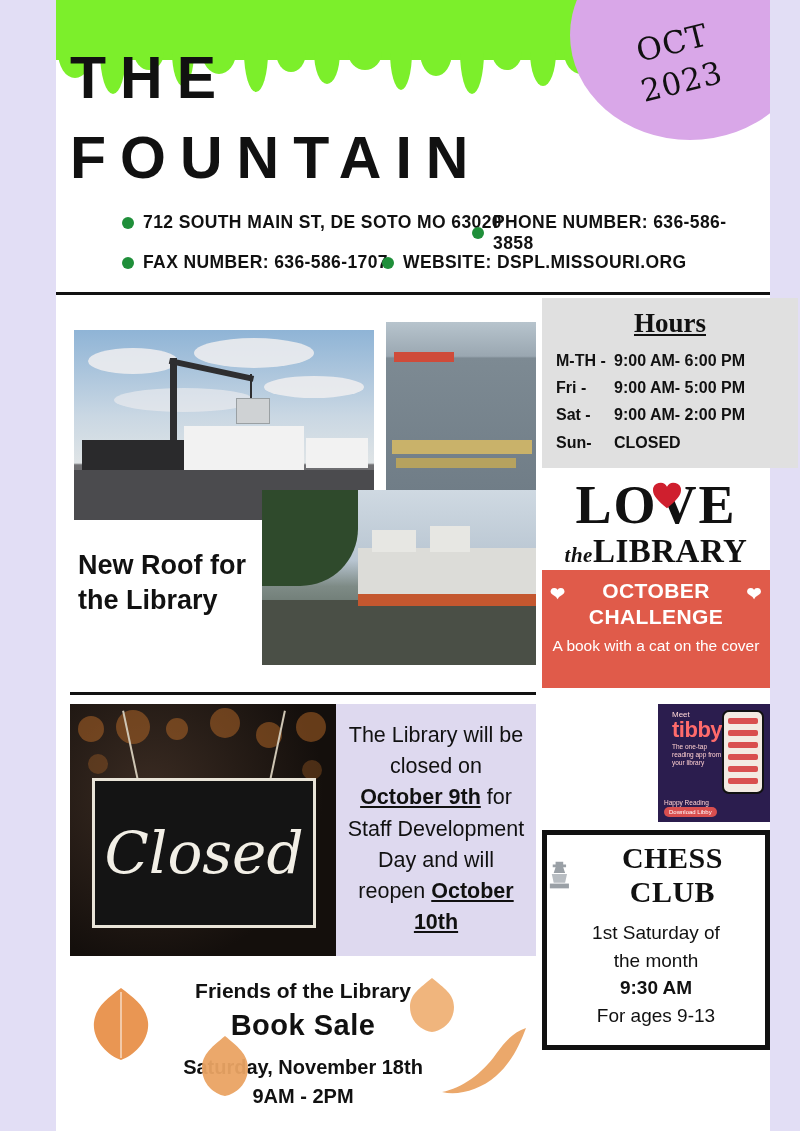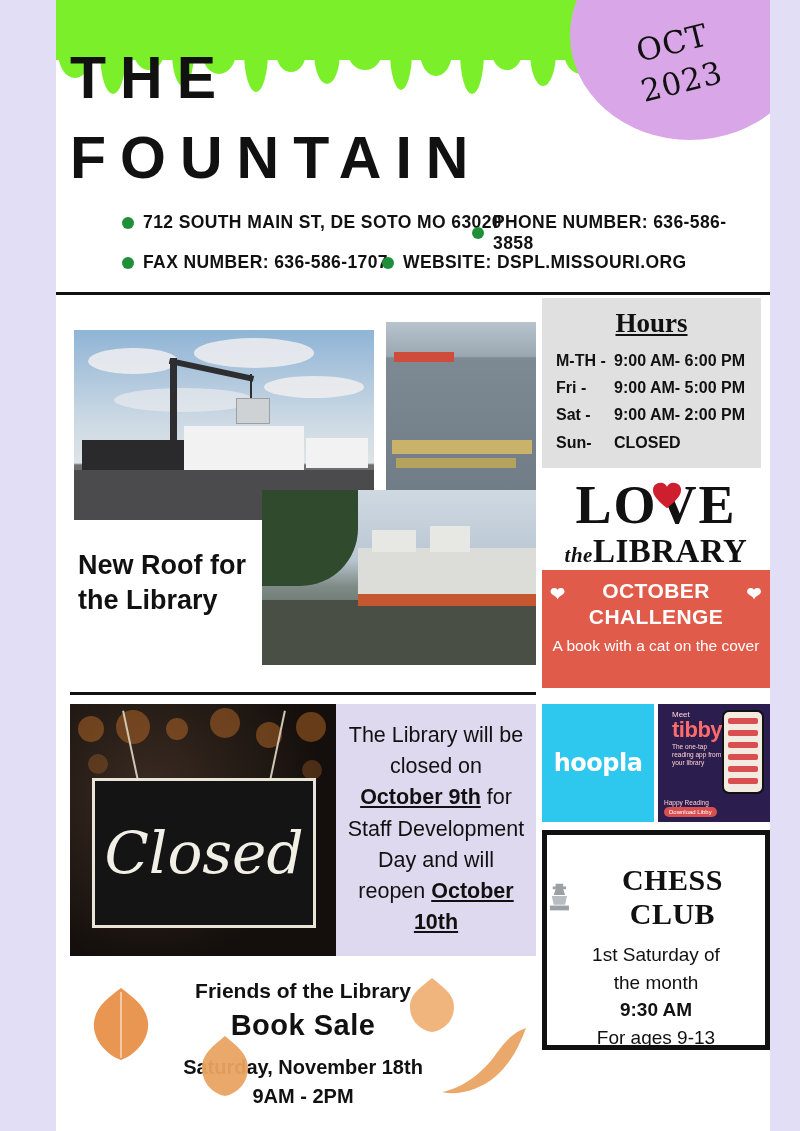--- a/index.html
+++ b/index.html
@@ -113,21 +113,21 @@
 
   .sky3 { position:absolute; inset:0; background: linear-gradient(#cfd9e2 0%, #b9c6d2 40%, #7e8b86 55%, #3e4a3f 100%); }
 
   .caption {
     position: absolute; left: 22px; top: 248px; width: 175px;
     font-size: 27px; font-weight: bold; color: #111; line-height: 1.28;
   }
 
   
   .hours {
-    position: absolute; left: 486px; top: -2px; width: 219px; height: 170px;
+    position: absolute; left: 486px; top: -2px; width: 256px; height: 170px;
     background: #e0e0e0; padding: 10px 14px 0 14px;
   }
   .hours-title {
     text-align: center; font-size: 27px; font-weight: bold; color: #111;
     text-decoration: underline; margin-bottom: 8px;
     font-family: "Liberation Serif", serif;
   }
   .hours-row { display: flex; font-size: 16px; font-weight: bold; color: #111; line-height: 1.7; }
   .hours-day { width: 58px; flex: 0 0 58px; }
   .hours-time { flex: 1; }
@@ -215,21 +215,21 @@
   .libby-phone i { display: block; height: 6px; margin: 6px 4px; background: #d94f4f; border-radius: 2px; }
   .libby-foot { position: absolute; left: 6px; bottom: 16px; font-size: 6.5px; color: #ffd0d0; }
   .libby-pill {
     position: absolute; left: 6px; bottom: 5px; font-size: 6px; background:#d94f4f;
     color:#fff; padding: 2px 5px; border-radius: 8px;
   }
 
   
   .chess {
     position: absolute; left: 486px; top: 530px; width: 228px; height: 220px;
-    background: #ffffff; border: 5px solid #111; text-align: center; padding-top: 28px;
+    background: #ffffff; border: 5px solid #111; text-align: center; padding-top: 6px;
   }
   .chess-head {
     display: flex; align-items: center; justify-content: center; gap: 8px;
     font-family: "Liberation Serif", serif; font-size: 30px; font-weight: bold; color: #111;
     letter-spacing: .5px;
   }
   .chess-body { margin-top: 10px; font-size: 19px; color: #111; line-height: 1.45; }
   .chess-body .time { font-weight: bold; }
 
   
@@ -411,23 +411,20 @@
       </div>
     </div>
 
     <div class="closed-text">
       <span>The Library will be closed on</span>
       <u><b>October 9th</b></u>
       <span>for Staff Development Day and will reopen</span>
       <u><b>October 10th</b></u>
     </div>
 
-    <div class="hoopla">
-      <span>hoopla</span>
-    </div>
 
     <div class="libby">
       <div class="libby-meet">Meet</div>
       <div class="libby-title">tibby</div>
       <div class="libby-sub">The one-tap reading app from your library</div>
       <div class="libby-phone">
         <i></i>
           <i></i>
           <i></i>
           <i></i>

